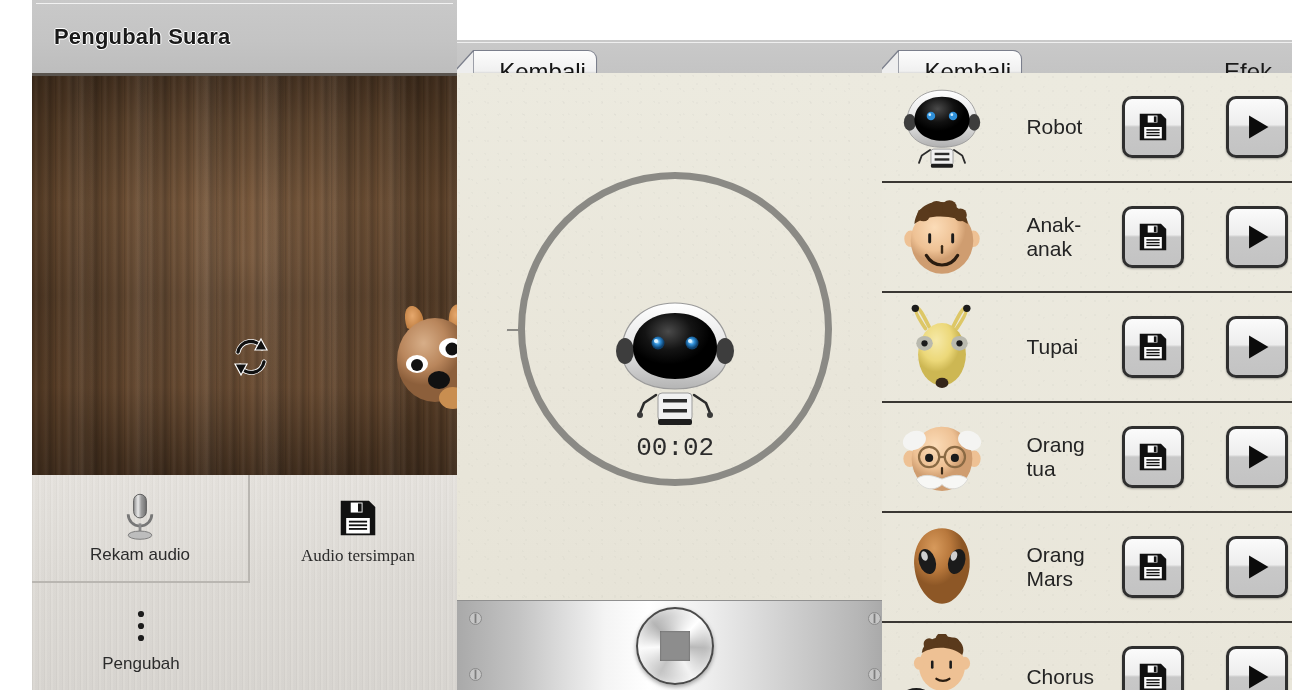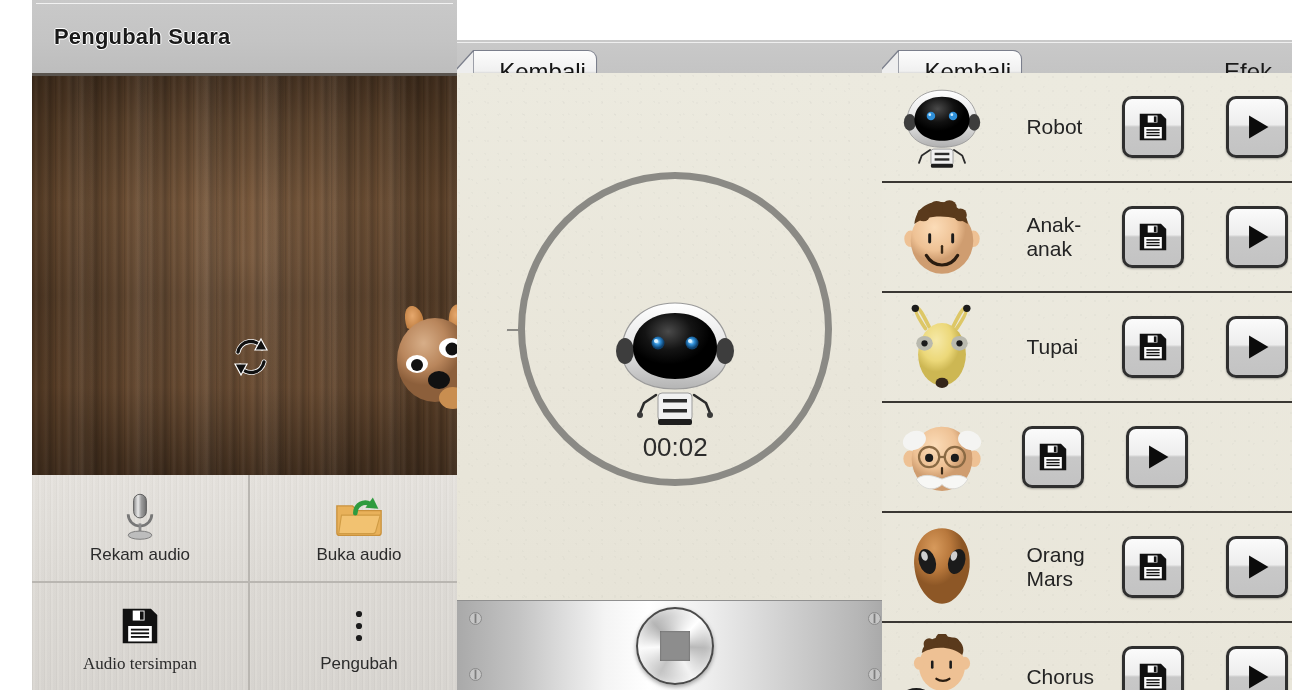--- a/index.html
+++ b/index.html
@@ -91,20 +91,21 @@
   .spacer { flex: 1; }
   .tb-title { font-size: 24px; color: #1a1a1a; padding-right: 20px; }
   .paper {
     position:absolute; left:0; top:73px; width:436px; bottom:16px; overflow:hidden;
     background:
       radial-gradient(circle at 18% 22%, rgba(0,0,0,.022) 0 1px, transparent 1px),
       radial-gradient(circle at 62% 58%, rgba(0,0,0,.02) 0 1px, transparent 1px),
       radial-gradient(circle at 85% 80%, rgba(0,0,0,.02) 0 1px, transparent 1px),
       linear-gradient(180deg,#eceadf 0%, #e9e6da 50%, #e6e3d7 100%);
     background-size: 13px 13px, 19px 19px, 23px 23px, 100% 100%;
+    font-family: Liberation Mono, monospace;
   }
   .rec-circle {
     position:absolute; left:50%; top:256px; transform:translate(-50%,-50%);
     width: 314px; height: 314px; border-radius: 50%;
     border: 7px solid #8b8a85;
   }
   .tick {
     position:absolute; left:-18px; top:50%; width:16px; height:2px; background:#8b8a85;
   }
   .rec-robot { position:absolute; left:50%; top:110px; transform:translateX(-50%); width:150px; height:150px; }
@@ -222,31 +223,20 @@
               </defs>
             <rect x="15" y="2" width="14" height="26" rx="7" fill="url(#micG)" stroke="#555" stroke-width="1"></rect>
             <path d="M9 24 A13 13 0 0 0 35 24" fill="none" stroke="#777" stroke-width="3"></path>
             <rect x="20.5" y="34" width="3" height="10" fill="#8a8a8a"></rect>
             <ellipse cx="22" cy="47" rx="13" ry="4.5" fill="#bdbdbd" stroke="#777" stroke-width="1"></ellipse>
           </svg>
         </div>
         <span class="gcell-label">Rekam audio</span>
       </div>
 
-      <div class="gcell tr">
-        <div class="gicon">
-          <svg viewBox="0 0 52 44" width="48" height="42">
-            <path d="M2 10 h17 l5 5 h26 v24 a3 3 0 0 1 -3 3 H5 a3 3 0 0 1 -3 -3 Z" fill="#e8b15a" stroke="#c9913c" stroke-width="1.4"></path>
-            <path d="M7 20 h42 l-5 18 a3 3 0 0 1 -3 2 H4 Z" fill="#f2c271" stroke="#d09c45" stroke-width="1.2"></path>
-            <path d="M22 18 C22 8 32 4 38 8" fill="none" stroke="#2f9b3f" stroke-width="5" stroke-linecap="round"></path>
-            <polygon points="41,1 47,13 33,12" fill="#2f9b3f"></polygon>
-          </svg>
-        </div>
-        <span class="gcell-label">Buka audio</span>
-      </div>
 
       <div class="gcell bl">
         <div class="gicon">
           <svg viewBox="0 0 44 44" width="40" height="40">
             <path d="M3 3 h31 l7 7 v31 H3 Z" fill="#111"></path>
             <rect x="14" y="5" width="13" height="11" fill="#fff"></rect>
             <rect x="22" y="6" width="4" height="9" fill="#111"></rect>
             <rect x="9" y="22" width="26" height="17" fill="#fff"></rect>
             <g fill="#111">
                 <rect x="12" y="25" width="20" height="2"></rect>
@@ -538,20 +528,21 @@
             <ellipse cx="80" cy="28" rx="13" ry="10" fill="#f4f4f2" transform="rotate(25 80 28)"></ellipse>
             <circle cx="36" cy="46" r="11" fill="none" stroke="#8a6a44" stroke-width="2.4"></circle>
             <circle cx="64" cy="46" r="11" fill="none" stroke="#8a6a44" stroke-width="2.4"></circle>
             <line x1="47" y1="46" x2="53" y2="46" stroke="#8a6a44" stroke-width="2.4"></line>
             <circle cx="36" cy="47" r="4.4" fill="#1b1b1b"></circle>
               <circle cx="64" cy="47" r="4.4" fill="#1b1b1b"></circle>
             <path d="M50 58 L50 64" stroke="#3b2a18" stroke-width="2.4" stroke-linecap="round"></path>
             <path d="M22 70 C32 62 44 68 50 70 C56 68 68 62 78 70 C70 84 56 82 50 76 C44 82 30 84 22 70 Z" fill="#f7f7f5" stroke="#d8d8d4" stroke-width="1"></path>
           </svg>
         </span>
+        <span class="fx-label">Orang tua</span>
         <span class="sq-btn">
           <svg viewBox="0 0 34 34" width="30" height="30">
             <path d="M2 2 h24 l6 6 v24 H2 Z" fill="#111"></path>
               <rect x="11" y="4" width="11" height="8" fill="#fff"></rect>
               <rect x="18" y="5" width="3" height="6.5" fill="#111"></rect>
             <rect x="7" y="17" width="20" height="13" fill="#fff"></rect>
             <g fill="#111">
                 <rect x="9.5" y="19.5" width="15" height="1.6"></rect>
                 <rect x="9.5" y="22.6" width="15" height="1.6"></rect>
                 <rect x="9.5" y="25.7" width="15" height="1.6"></rect>

